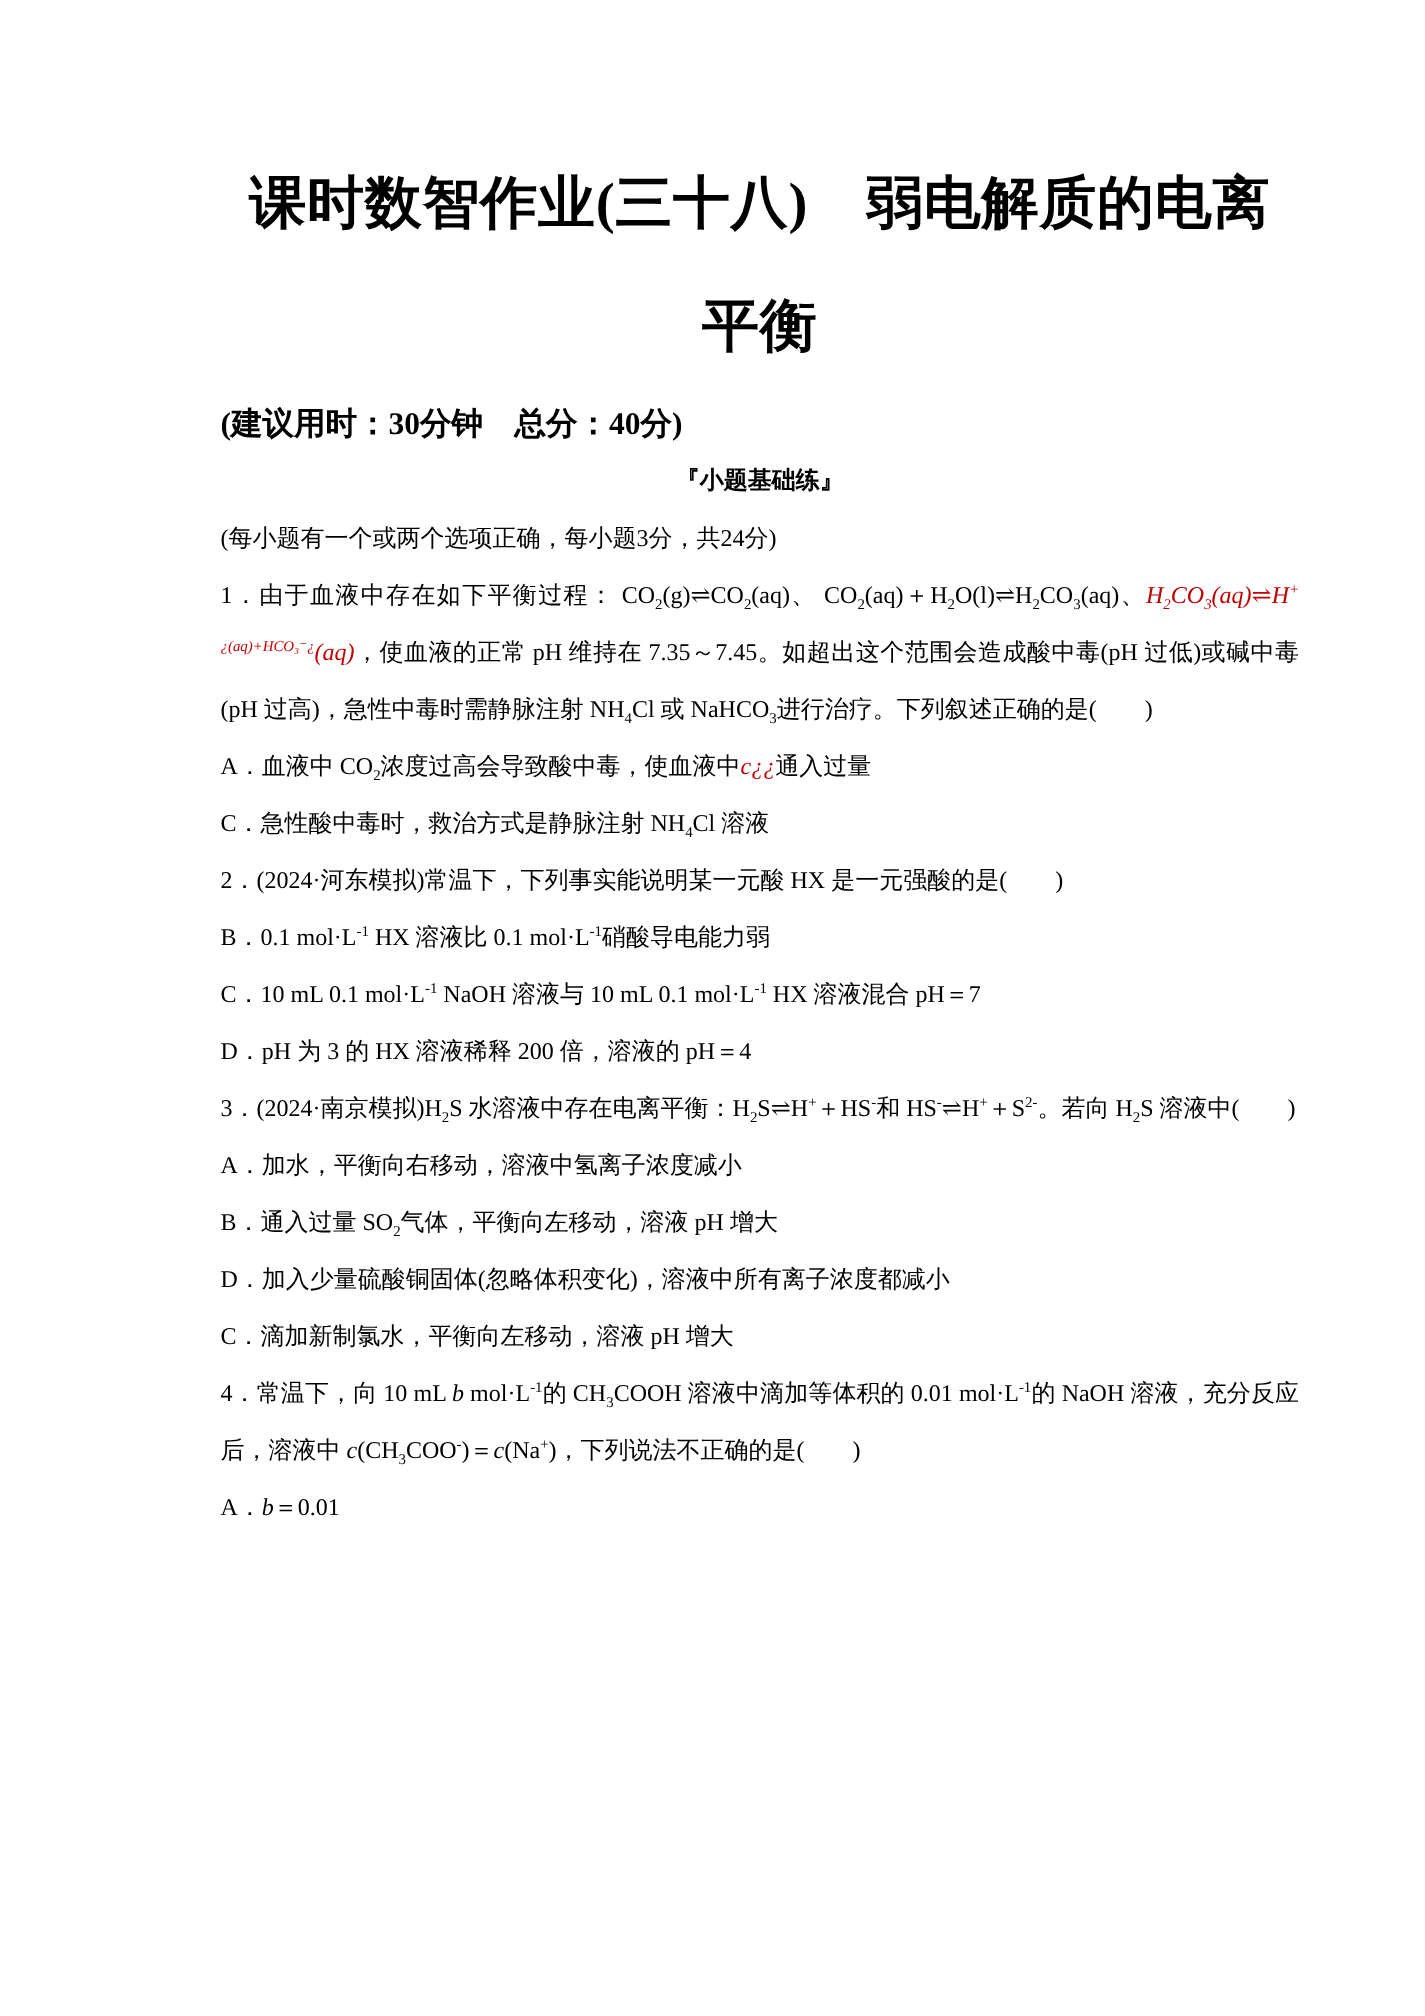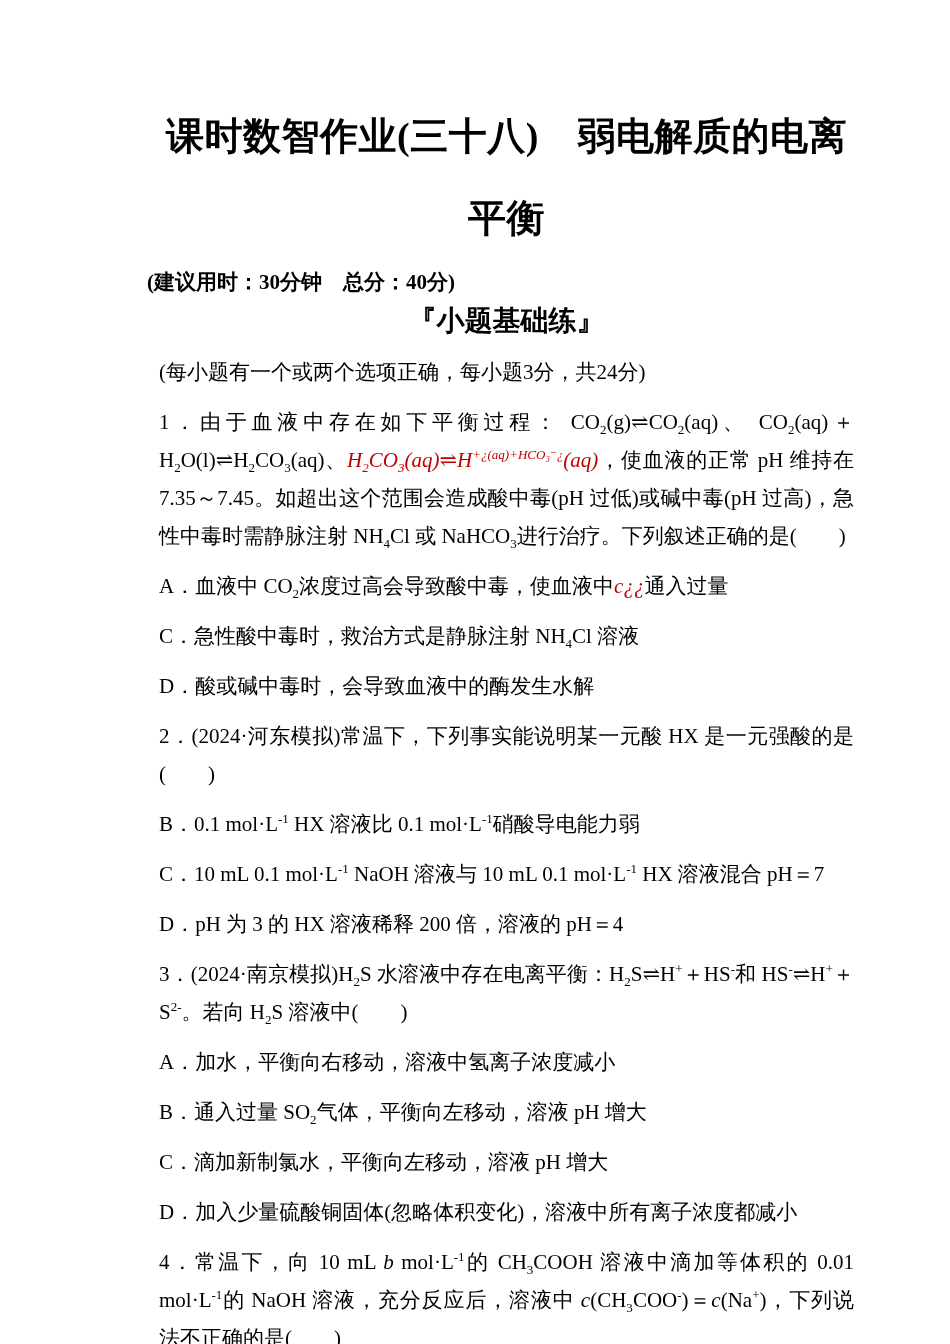--- a/index.html
+++ b/index.html
@@ -23,31 +23,31 @@
     letter-spacing: 0.5px;
   }
   .meta {
     font-size: 21px;
     font-weight: bold;
     text-align: left;
     line-height: 38px;
     margin: 0;
   }
   .section-header {
-    font-size: 28px;
+    font-size: 16px;
     font-weight: bold;
     text-align: center;
     line-height: 40px;
     margin: 0;
   }
   .doc-body { margin-top: 0; }
   .para {
-    font-size: 21px;
+    font-size: 16px;
     line-height: 38px;
-    margin: 12px;
+    margin: 0;
     text-align: justify;
     word-break: break-word;
   }
   .para sub, .para sup {
     font-size: 0.62em;
     line-height: 0;
   }
   .red { color: var(--formula-red, #c00000); font-style: italic; }
   .italic { font-style: italic; }
 </style>
@@ -56,26 +56,25 @@
 
 <div class="page">
   <h1 class="title">课时数智作业(三十八)　弱电解质的电离平衡</h1>
   <p class="meta">(建议用时：30分钟　总分：40分)</p>
   <p class="section-header">『小题基础练』</p>
   <div class="doc-body">
       <p class="para"><span>(每小题有一个或两个选项正确，每小题3分，共24分)</span></p>
       <p class="para"><span>1．由于血液中存在如下平衡过程： CO</span><sub>2</sub><span>(g)⇌CO</span><sub>2</sub><span>(aq)、 CO</span><sub>2</sub><span>(aq)＋H</span><sub>2</sub><span>O(l)⇌H</span><sub>2</sub><span>CO</span><sub>3</sub><span>(aq)、</span><span class="red italic">H</span><sub class="red italic">2</sub><span class="red italic">CO</span><sub class="red italic">3</sub><span class="red italic">(aq)⇌H</span><sup class="red italic">+¿(aq)+HCO₃⁻¿</sup><span class="red italic">(aq)</span><span>，使血液的正常 pH 维持在 7.35～7.45。如超出这个范围会造成酸中毒(pH 过低)或碱中毒(pH 过高)，急性中毒时需静脉注射 NH</span><sub>4</sub><span>Cl 或 NaHCO</span><sub>3</sub><span>进行治疗。下列叙述正确的是(　　)</span></p>
       <p class="para"><span>A．血液中 CO</span><sub>2</sub><span>浓度过高会导致酸中毒，使血液中</span><span class="red italic">c¿¿</span><span>通入过量</span></p>
       <p class="para"><span>C．急性酸中毒时，救治方式是静脉注射 NH</span><sub>4</sub><span>Cl 溶液</span></p>
-      <p class="para"><span>D．酸或碱中毒时，会导致血液中的酶发生水解</span></p>
       <p class="para"><span>2．(2024·河东模拟)常温下，下列事实能说明某一元酸 HX 是一元强酸的是(　　)</span></p>
       <p class="para"><span>B．0.1 mol·L</span><sup>-1</sup><span> HX 溶液比 0.1 mol·L</span><sup>-1</sup><span>硝酸导电能力弱</span></p>
       <p class="para"><span>C．10 mL 0.1 mol·L</span><sup>-1</sup><span> NaOH 溶液与 10 mL 0.1 mol·L</span><sup>-1</sup><span> HX 溶液混合 pH＝7</span></p>
       <p class="para"><span>D．pH 为 3 的 HX 溶液稀释 200 倍，溶液的 pH＝4</span></p>
       <p class="para"><span>3．(2024·南京模拟)H</span><sub>2</sub><span>S 水溶液中存在电离平衡：H</span><sub>2</sub><span>S⇌H</span><sup>+</sup><span>＋HS</span><sup>-</sup><span>和 HS</span><sup>-</sup><span>⇌H</span><sup>+</sup><span>＋S</span><sup>2-</sup><span>。若向 H</span><sub>2</sub><span>S 溶液中(　　)</span></p>
       <p class="para"><span>A．加水，平衡向右移动，溶液中氢离子浓度减小</span></p>
       <p class="para"><span>B．通入过量 SO</span><sub>2</sub><span>气体，平衡向左移动，溶液 pH 增大</span></p>
+      <p class="para"><span>D．加入少量硫酸铜固体(忽略体积变化)，溶液中所有离子浓度都减小</span></p>
       <p class="para"><span>C．滴加新制氯水，平衡向左移动，溶液 pH 增大</span></p>
-      <p class="para"><span>D．加入少量硫酸铜固体(忽略体积变化)，溶液中所有离子浓度都减小</span></p>
       <p class="para"><span>4．常温下，向 10 mL </span><span class="italic">b</span><span> mol·L</span><sup>-1</sup><span>的 CH</span><sub>3</sub><span>COOH 溶液中滴加等体积的 0.01 mol·L</span><sup>-1</sup><span>的 NaOH 溶液，充分反应后，溶液中 </span><span class="italic">c</span><span>(CH</span><sub>3</sub><span>COO</span><sup>-</sup><span>)＝</span><span class="italic">c</span><span>(Na</span><sup>+</sup><span>)，下列说法不正确的是(　　)</span></p>
       <p class="para"><span>A．</span><span class="italic">b</span><span>＝0.01</span></p>
     </div>
 </div>
 
 </body></html>

